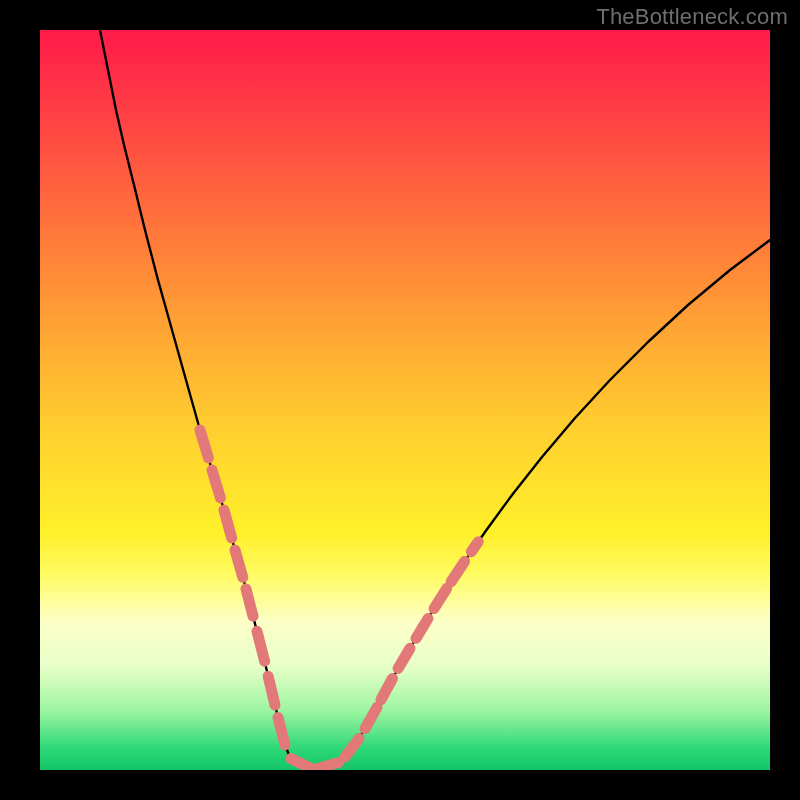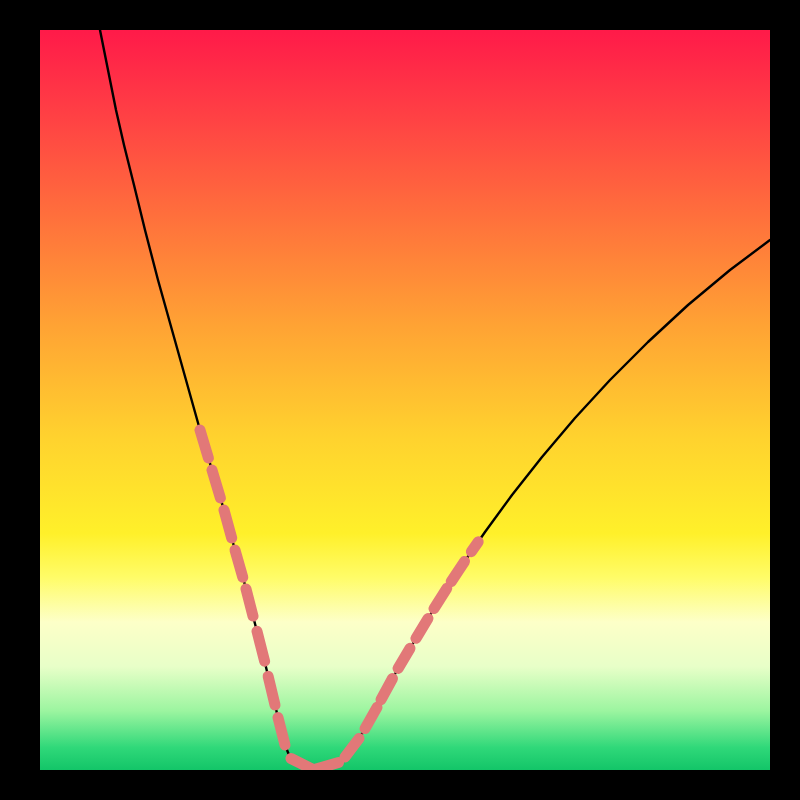--- a/index.html
+++ b/index.html
@@ -87,14 +87,15 @@
           <line x1="341" y1="669.6666666666666" x2="352.5" y2="648.5" stroke="#e27878" stroke-width="11" stroke-linecap="round"></line>
           <line x1="358.125" y1="638.375" x2="370" y2="618.3333333333334" stroke="#e27878" stroke-width="11" stroke-linecap="round"></line>
           <line x1="376" y1="608.3333333333334" x2="388" y2="588.5" stroke="#e27878" stroke-width="11" stroke-linecap="round"></line>
           <line x1="394" y1="578.6" x2="406.8" y2="558.4" stroke="#e27878" stroke-width="11" stroke-linecap="round"></line>
           <line x1="411.2" y1="551.6" x2="424.54545454545456" y2="531.4545454545455" stroke="#e27878" stroke-width="11" stroke-linecap="round"></line>
           <line x1="431.3636363636364" y1="521.6363636363636" x2="438.1818181818182" y2="511.8181818181818" stroke="#e27878" stroke-width="11" stroke-linecap="round"></line>
         </g>
     </svg>
   </div>
 
+  <div class="watermark">TheBottleneck.com</div>
 
 </div>
 
 </body></html>

